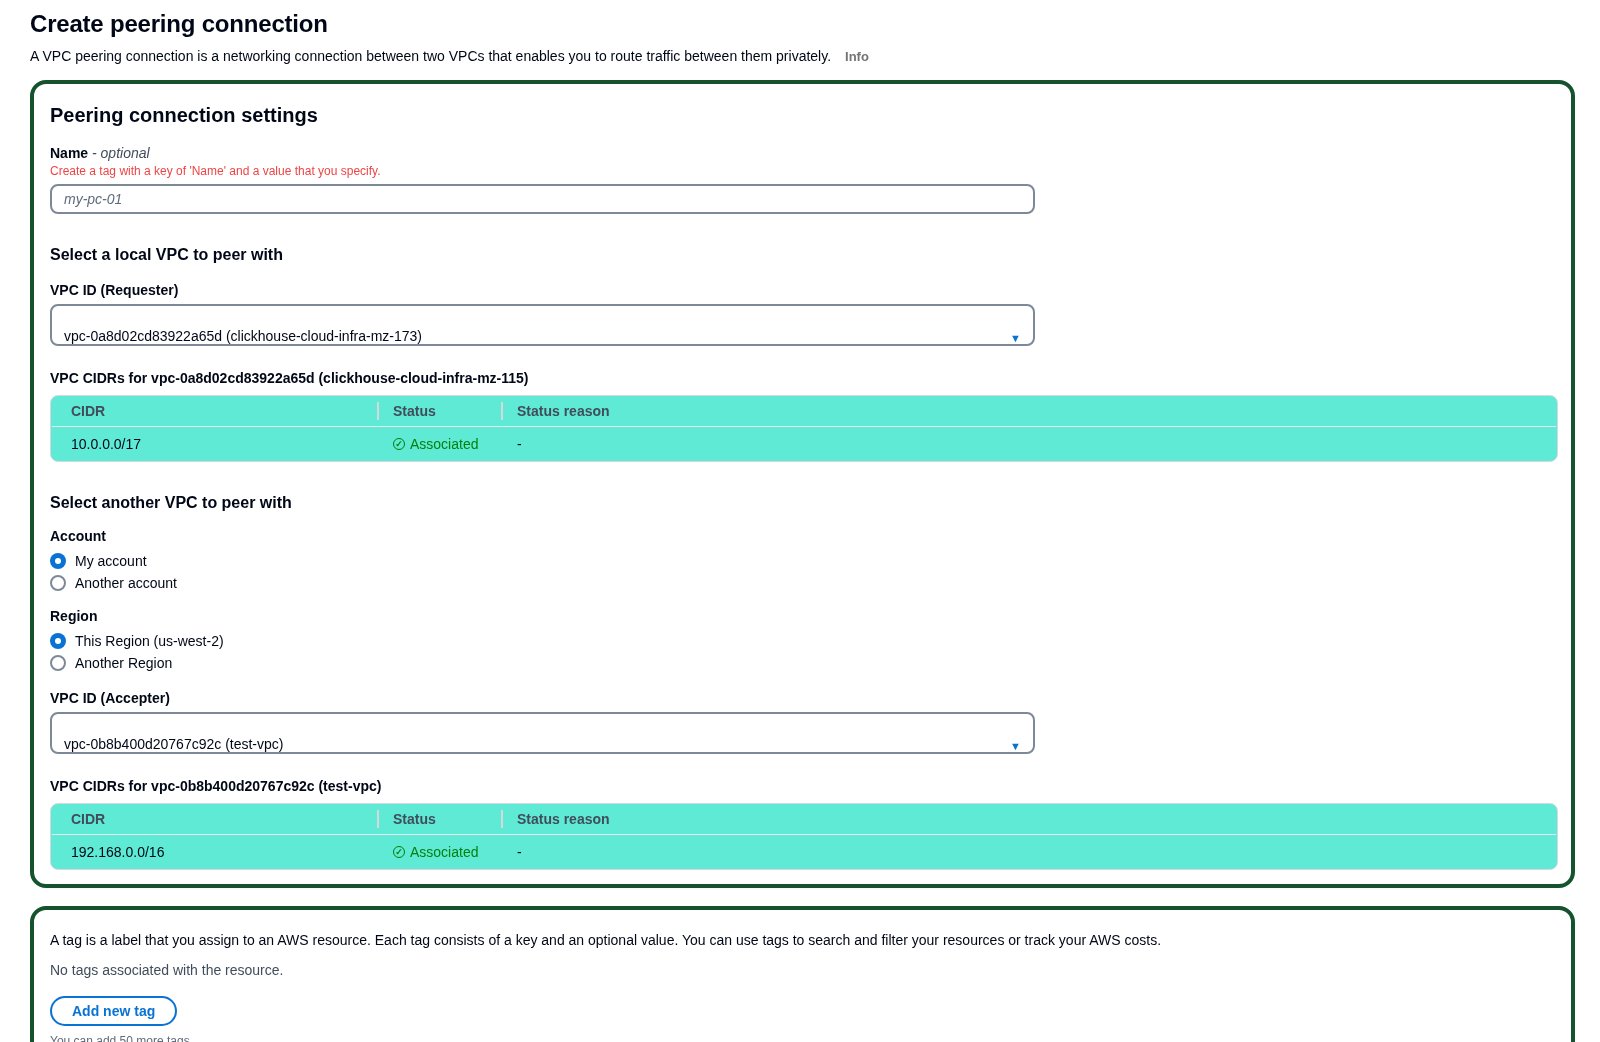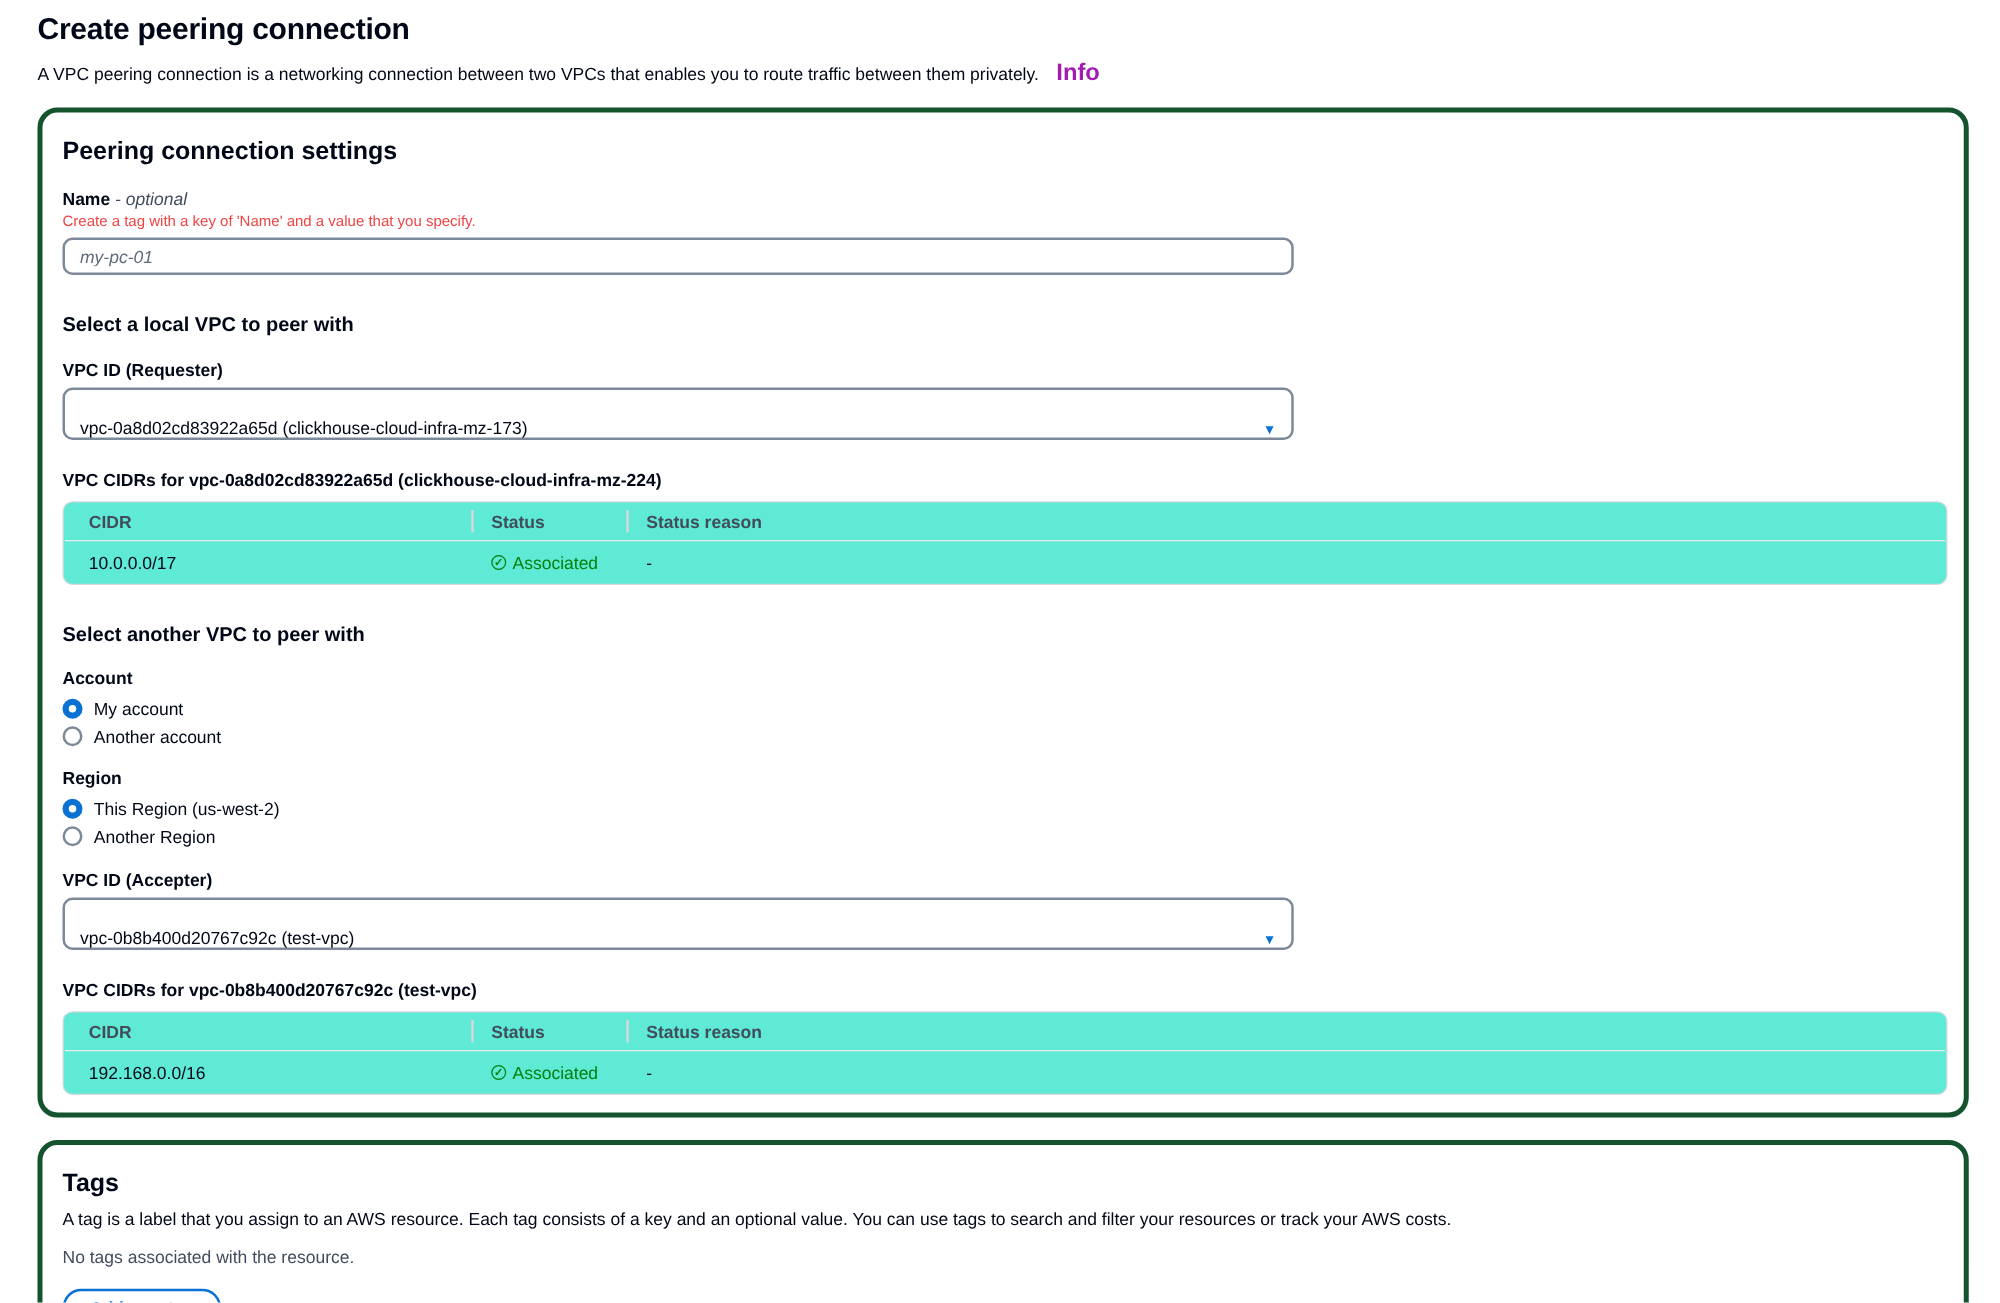--- a/index.html
+++ b/index.html
@@ -7,21 +7,21 @@
   body {
     width:1600px; height:1042px; overflow:hidden;
     font-family:"Liberation Sans", sans-serif;
     color:#000716; font-size:14px;
   }
   .page { padding:8px 25px 0 30px; }
 
   
   .page-title { font-size:24px; font-weight:700; margin:2px 0 10px 0; letter-spacing:-0.2px; }
   .page-desc { font-size:14px; color:#000716; }
-  .info-link { color:#a21caf; font-weight:700; margin-left:14px; text-decoration:none; font-size:19px; cursor:pointer; }
+  .info-link { color:#737373; font-weight:700; margin-left:14px; text-decoration:none; font-size:13px; cursor:pointer; }
 
   
   .card {
     background:#fff; border:4px solid #14532d; border-radius:16px;
     box-shadow:0 1px 2px rgba(0,7,22,0.04);
     padding:14px 20px 14px 16px; margin-top:16px;
   }
   .card-title { font-size:20px; font-weight:700; margin:6px 0 4px 0; }
   .section-title { font-size:16px; font-weight:700; margin:32px 0 0 0; }
 
@@ -115,21 +115,21 @@
     <input class="text-input" type="text" placeholder="my-pc-01" style="">
 
     <h3 class="section-title">Select a local VPC to peer with</h3>
 
     <div class="field-label">VPC ID (Requester)</div>
     <div class="select-box">
       <span class="select-value">vpc-0a8d02cd83922a65d (clickhouse-cloud-infra-mz-173)</span>
       <span class="select-caret">▼</span>
     </div>
 
-    <div class="table-label">VPC CIDRs for vpc-0a8d02cd83922a65d (clickhouse-cloud-infra-mz-224)</div>
+    <div class="table-label">VPC CIDRs for vpc-0a8d02cd83922a65d (clickhouse-cloud-infra-mz-115)</div>
     <div class="cidr-table">
       <div class="t-head">
         <div class="th col-cidr">CIDR</div>
         <div class="th col-status">Status</div>
         <div class="th col-reason">Status reason</div>
       </div>
       <div class="t-head-divider"></div>
       <div class="t-row">
         <div class="td col-cidr">10.0.0.0/17</div>
         <div class="td col-status">
@@ -193,20 +193,19 @@
             <span class="check-icon">✓</span>
             <span>Associated</span>
           </span>
         </div>
         <div class="td col-reason">-</div>
       </div>
     </div>
   </div>
 
   <div class="card" style="margin-top:18px; padding-bottom:18px;">
-    <h2 class="card-title">Tags</h2>
     <div class="tags-desc">A tag is a label that you assign to an AWS resource. Each tag consists of a key and an optional value. You can use tags to search and filter your resources or track your AWS costs.</div>
     <div class="tags-empty">No tags associated with the resource.</div>
     <button class="btn-secondary">Add new tag</button>
     <div class="tags-remaining">You can add 50 more tags.</div>
   </div>
 
 </div>
 
 </body></html>

